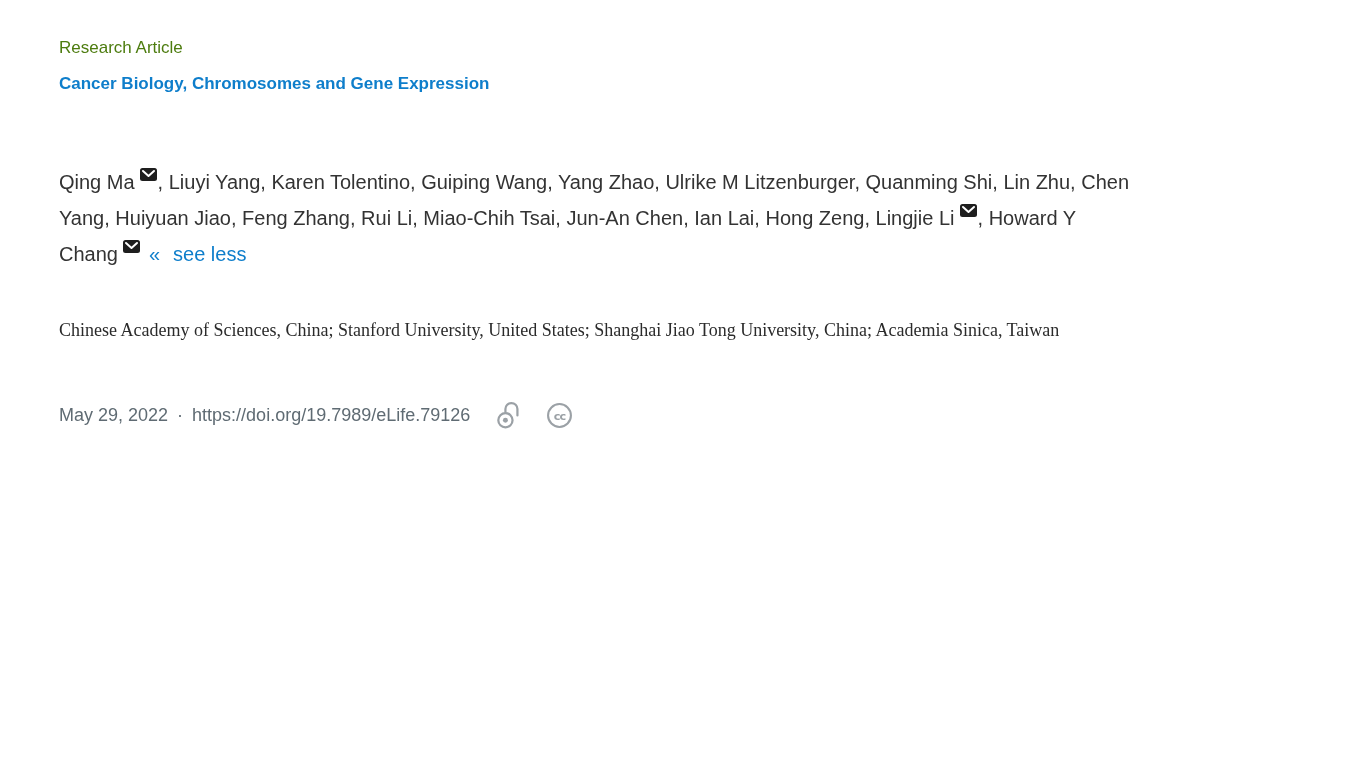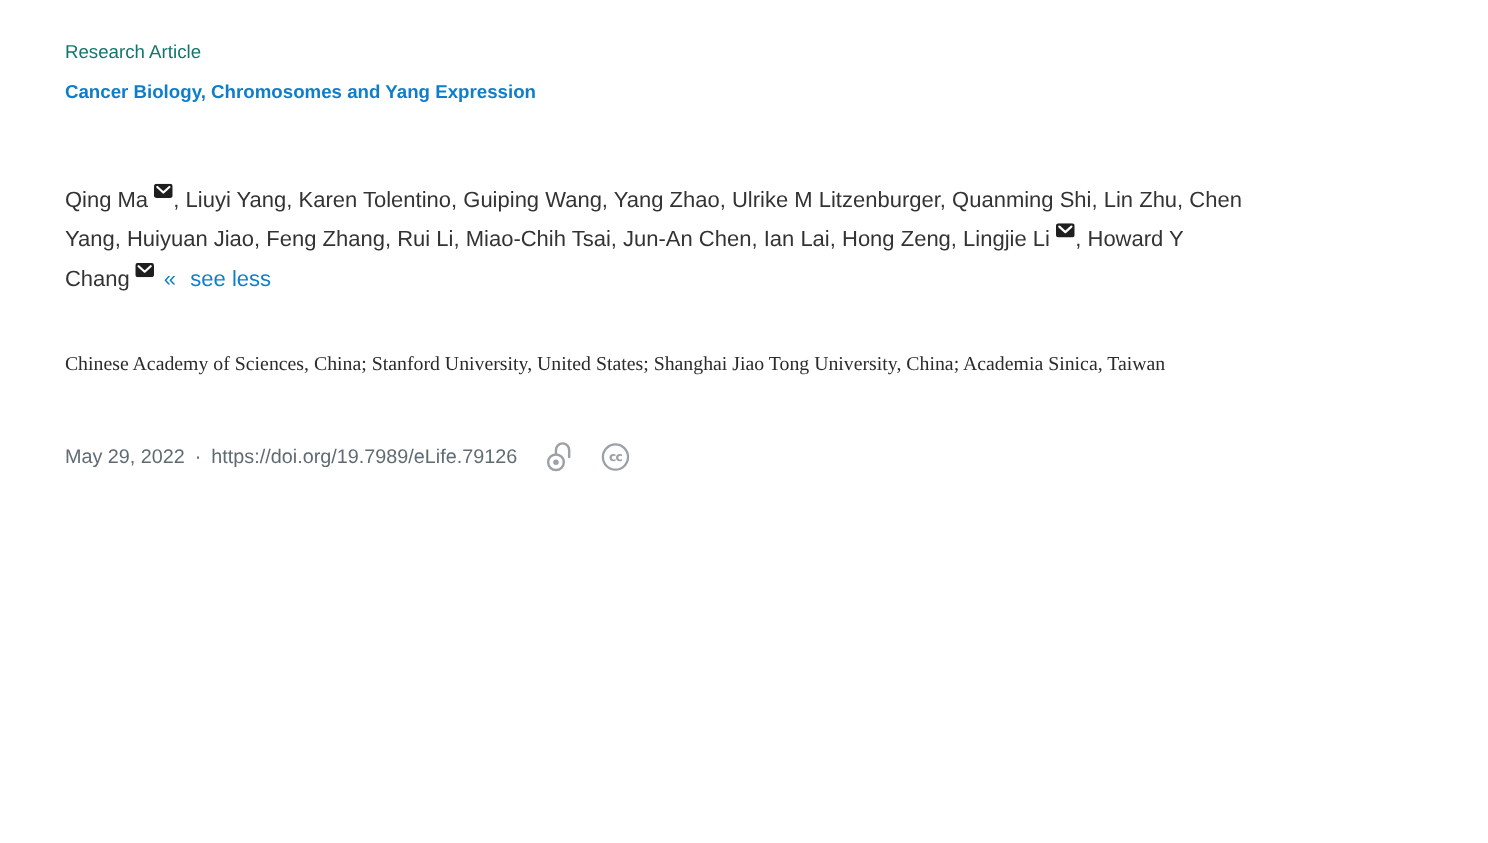--- a/index.html
+++ b/index.html
@@ -7,21 +7,21 @@
     margin: 0; padding: 0;
     width: 1353px; height: 766px;
     background: #ffffff;
     overflow: hidden;
     font-family: "Liberation Sans", "DejaVu Sans", sans-serif;
   }
   .container { padding: 30px 48px 0 59px; }
 
   .kicker {
     font-size: 17px; line-height: 36px;
-    color: #0f766e;
+    color: #4d7c0f;
   }
   .subject-link {
     display: inline-block;
     font-size: 17px; line-height: 36px;
     font-weight: 700;
     color: #0e7ecb;
     text-decoration: none;
     cursor: pointer;
   }
 
@@ -81,21 +81,21 @@
   .icon-link { display: inline-flex; align-items: center; margin-left: 26px; cursor: pointer; }
   .icon-link svg { display: block; }
 </style>
 </head>
 <body>
 
 <main class="container">
 
   <div>
     <div class="kicker">Research Article</div>
-    <a class="subject-link" href="#">Cancer Biology, Chromosomes and Yang Expression</a>
+    <a class="subject-link" href="#">Cancer Biology, Chromosomes and Gene Expression</a>
   </div>
 
 
   <p class="authors"><span><span>Qing Ma</span><span class="mail-icon"><svg viewBox="0 0 17 13">
             <rect x="0" y="0" width="17" height="13" rx="2.5" fill="#1e1e1e"></rect>
             <path d="M3 3 L8.5 8 L14 3" stroke="#ffffff" stroke-width="2" fill="none" stroke-linecap="round" stroke-linejoin="round"></path>
           </svg></span>, <span>Liuyi Yang</span>, <span>Karen Tolentino</span>, <span>Guiping Wang</span>, <span>Yang Zhao</span>, <span>Ulrike M Litzenburger</span>, <span>Quanming Shi</span>, <span>Lin Zhu</span>, <span>Chen Yang</span>, <span>Huiyuan Jiao</span>, <span>Feng Zhang</span>, <span>Rui Li</span>, <span>Miao-Chih Tsai</span>, <span>Jun-An Chen</span>, <span>Ian Lai</span>, <span>Hong Zeng</span>, <span>Lingjie Li</span><span class="mail-icon"><svg viewBox="0 0 17 13">
             <rect x="0" y="0" width="17" height="13" rx="2.5" fill="#1e1e1e"></rect>
             <path d="M3 3 L8.5 8 L14 3" stroke="#ffffff" stroke-width="2" fill="none" stroke-linecap="round" stroke-linejoin="round"></path>
           </svg></span>, <span>Howard Y Chang</span><span class="mail-icon"><svg viewBox="0 0 17 13">

